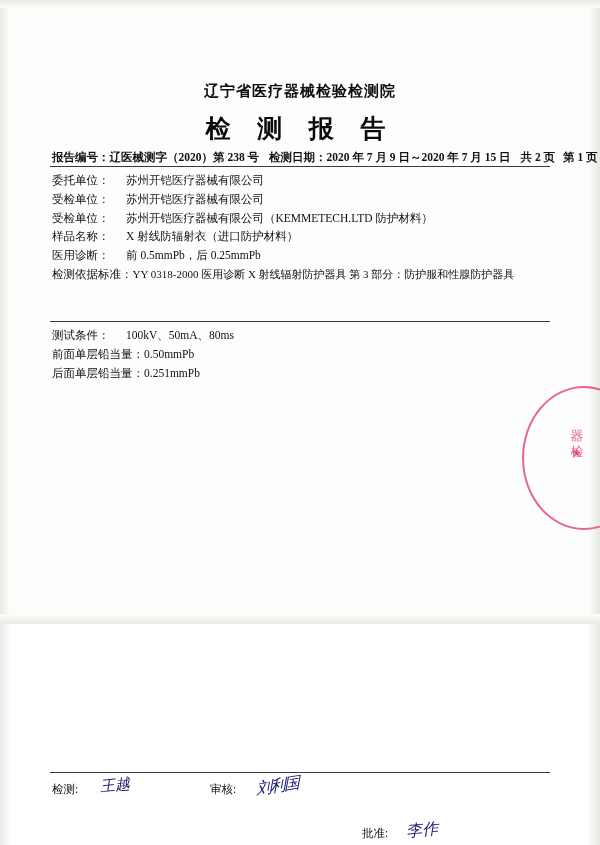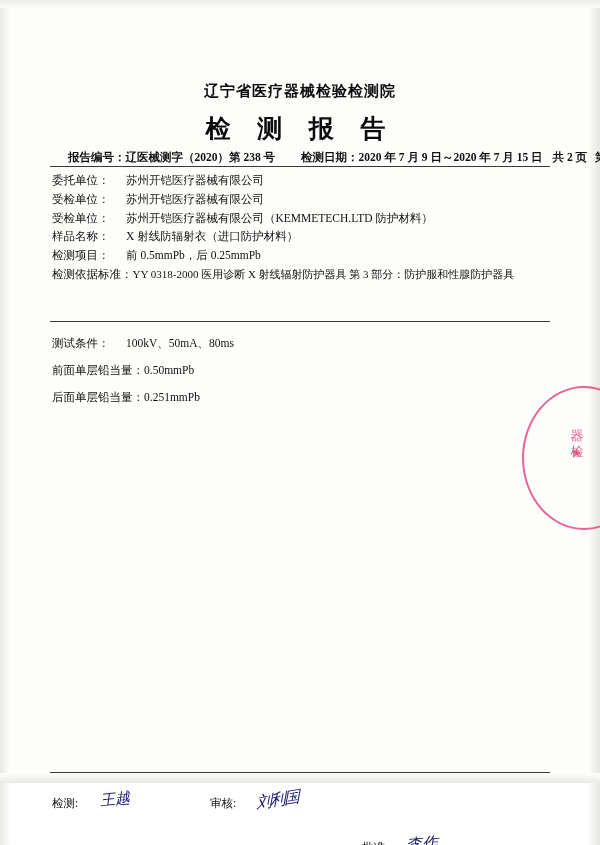--- a/index.html
+++ b/index.html
@@ -12,21 +12,21 @@
     background: #ffffff;
     font-family: "Liberation Serif", "DejaVu Serif", serif;
     color: #111111;
     position: relative;
     overflow: hidden;
   }
   .page {
     position: absolute;
     left: 0; top: 0;
     width: 600px;
-    height: 783px;
+    height: 624px;
     background: #fdfdfb;
   }
   
   .paper-edge-left {
     position: absolute;
     left: 0; top: 0;
     width: 10px; height: 845px;
     background: linear-gradient(to right, #e8e8e4, #fdfdfb);
   }
   .paper-edge-right {
@@ -77,21 +77,21 @@
     left: 52px;
     top: 150px;
     width: 500px;
     font-size: 11.5px;
     font-weight: bold;
     color: #111;
     display: flex;
     align-items: baseline;
     white-space: nowrap;
   }
-  .meta-row .seg { margin-right: 10px; margin-left: 16px; }
+  .meta-row .seg { margin-right: 10px; }
   .meta-row .seg-pages { margin-right: 8px; }
 
   .rule {
     position: absolute;
     left: 50px;
     width: 500px;
     height: 1px;
     background: #3a3a3a;
   }
   .rule.r1 { top: 166px; }
@@ -124,21 +124,20 @@
   }
   .cond-line {
     font-size: 11.5px;
     line-height: 19px;
     color: #111;
     white-space: nowrap;
   }
   .cond-line .lbl {
     display: inline-block;
     min-width: 74px;
-    margin-top: 8px;
   }
 
   
   .seal {
     position: absolute;
     right: 6px;
     top: 400px;
     width: 34px;
     height: 110px;
     pointer-events: none;
@@ -187,21 +186,21 @@
     position: absolute;
     left: 52px;
     top: 780px;
     width: 500px;
     height: 40px;
     font-size: 11.5px;
     color: #111;
   }
   .sig-item {
     position: absolute;
-    top: 16px;
+    top: 2px;
     white-space: nowrap;
   }
   .sig-item.s1 { left: 0px; }
   .sig-item.s2 { left: 158px; }
   .sig-item.s3 { left: 310px; margin-top: 44px; }
 
   .sig-mark {
     position: absolute;
     top: -6px;
     color: #1b1b6e;
@@ -254,21 +253,21 @@
     <div class="info-line">
       <span class="lbl">受检单位：</span><span class="val">苏州开铠医疗器械有限公司</span>
     </div>
     <div class="info-line">
       <span class="lbl">受检单位：</span><span class="val">苏州开铠医疗器械有限公司（KEMMETECH.LTD 防护材料）</span>
     </div>
     <div class="info-line">
       <span class="lbl">样品名称：</span><span class="val">X 射线防辐射衣（进口防护材料）</span>
     </div>
     <div class="info-line">
-      <span class="lbl">检测项目：</span><span class="val">前 0.5mmPb，后 0.25mmPb</span>
+      <span class="lbl">医用诊断：</span><span class="val">前 0.5mmPb，后 0.25mmPb</span>
     </div>
     <div class="info-line">
       <span class="lbl" style="min-width:auto;">检测依据标准：</span><span class="val val-small">YY 0318-2000 医用诊断 X 射线辐射防护器具  第 3 部分：防护服和性腺防护器具</span>
     </div>
   </div>
 
   <div class="rule r2"></div>
 
   <div class="cond-block">
     <div class="cond-line">

